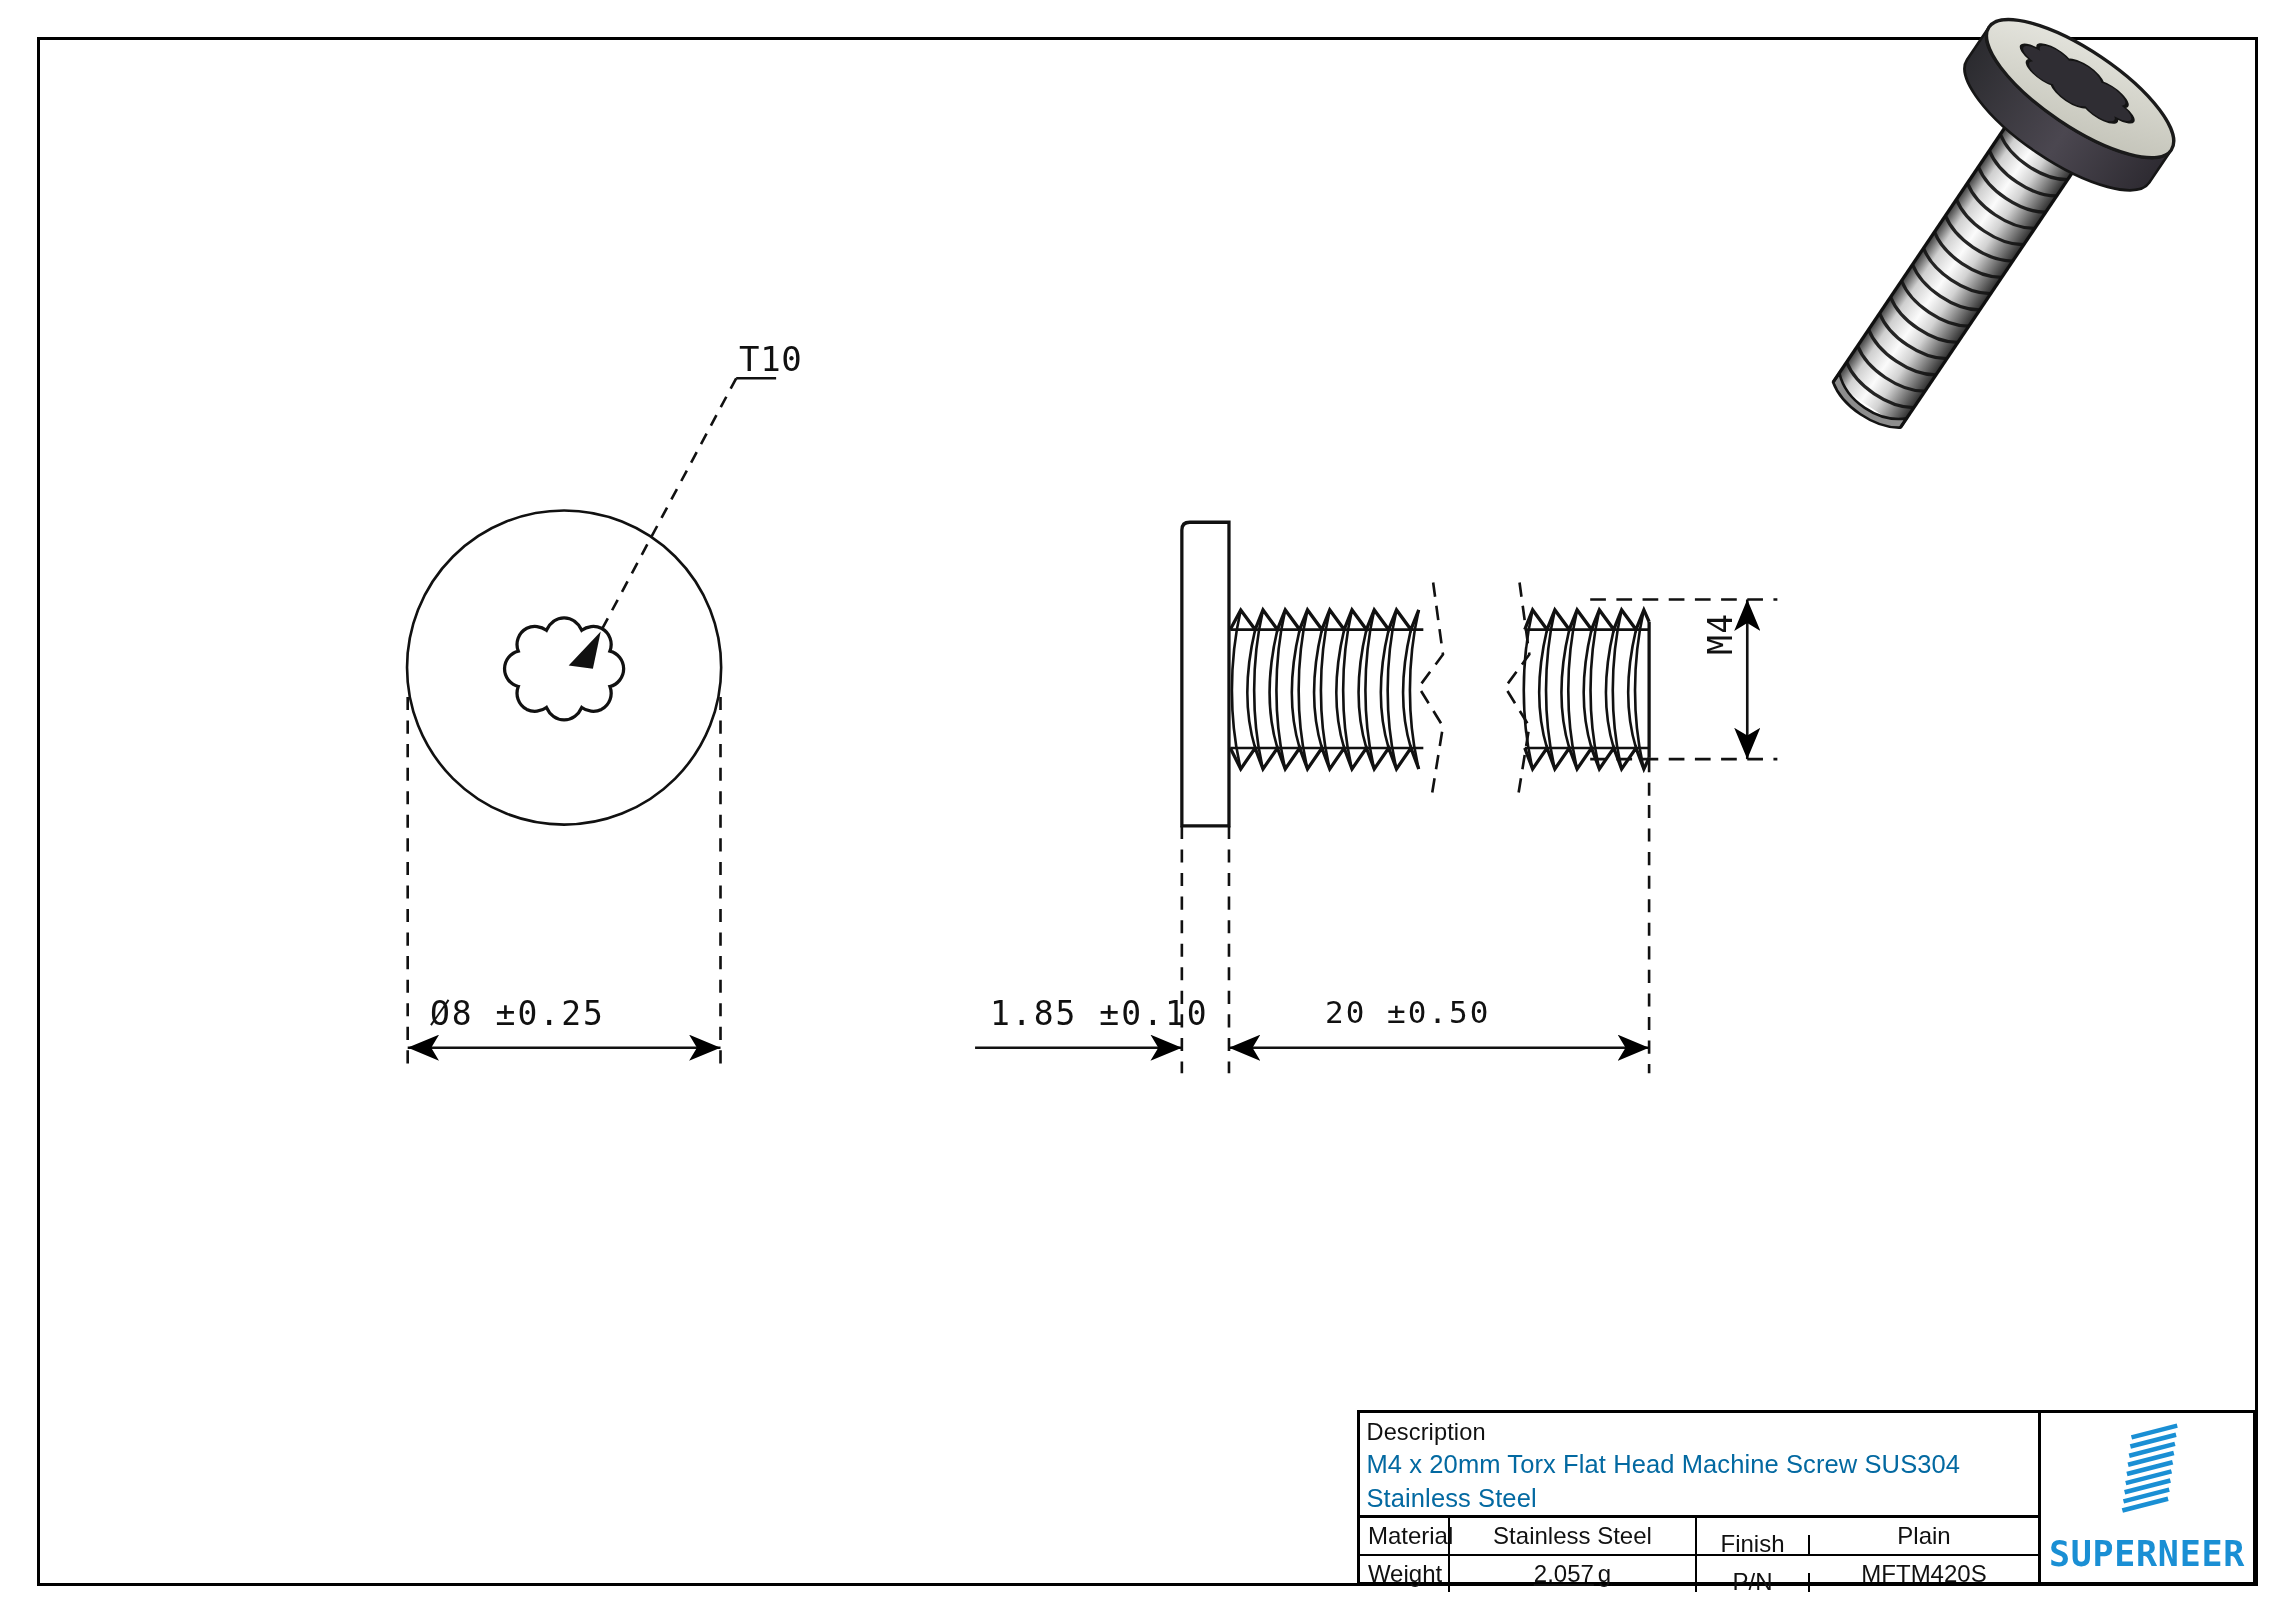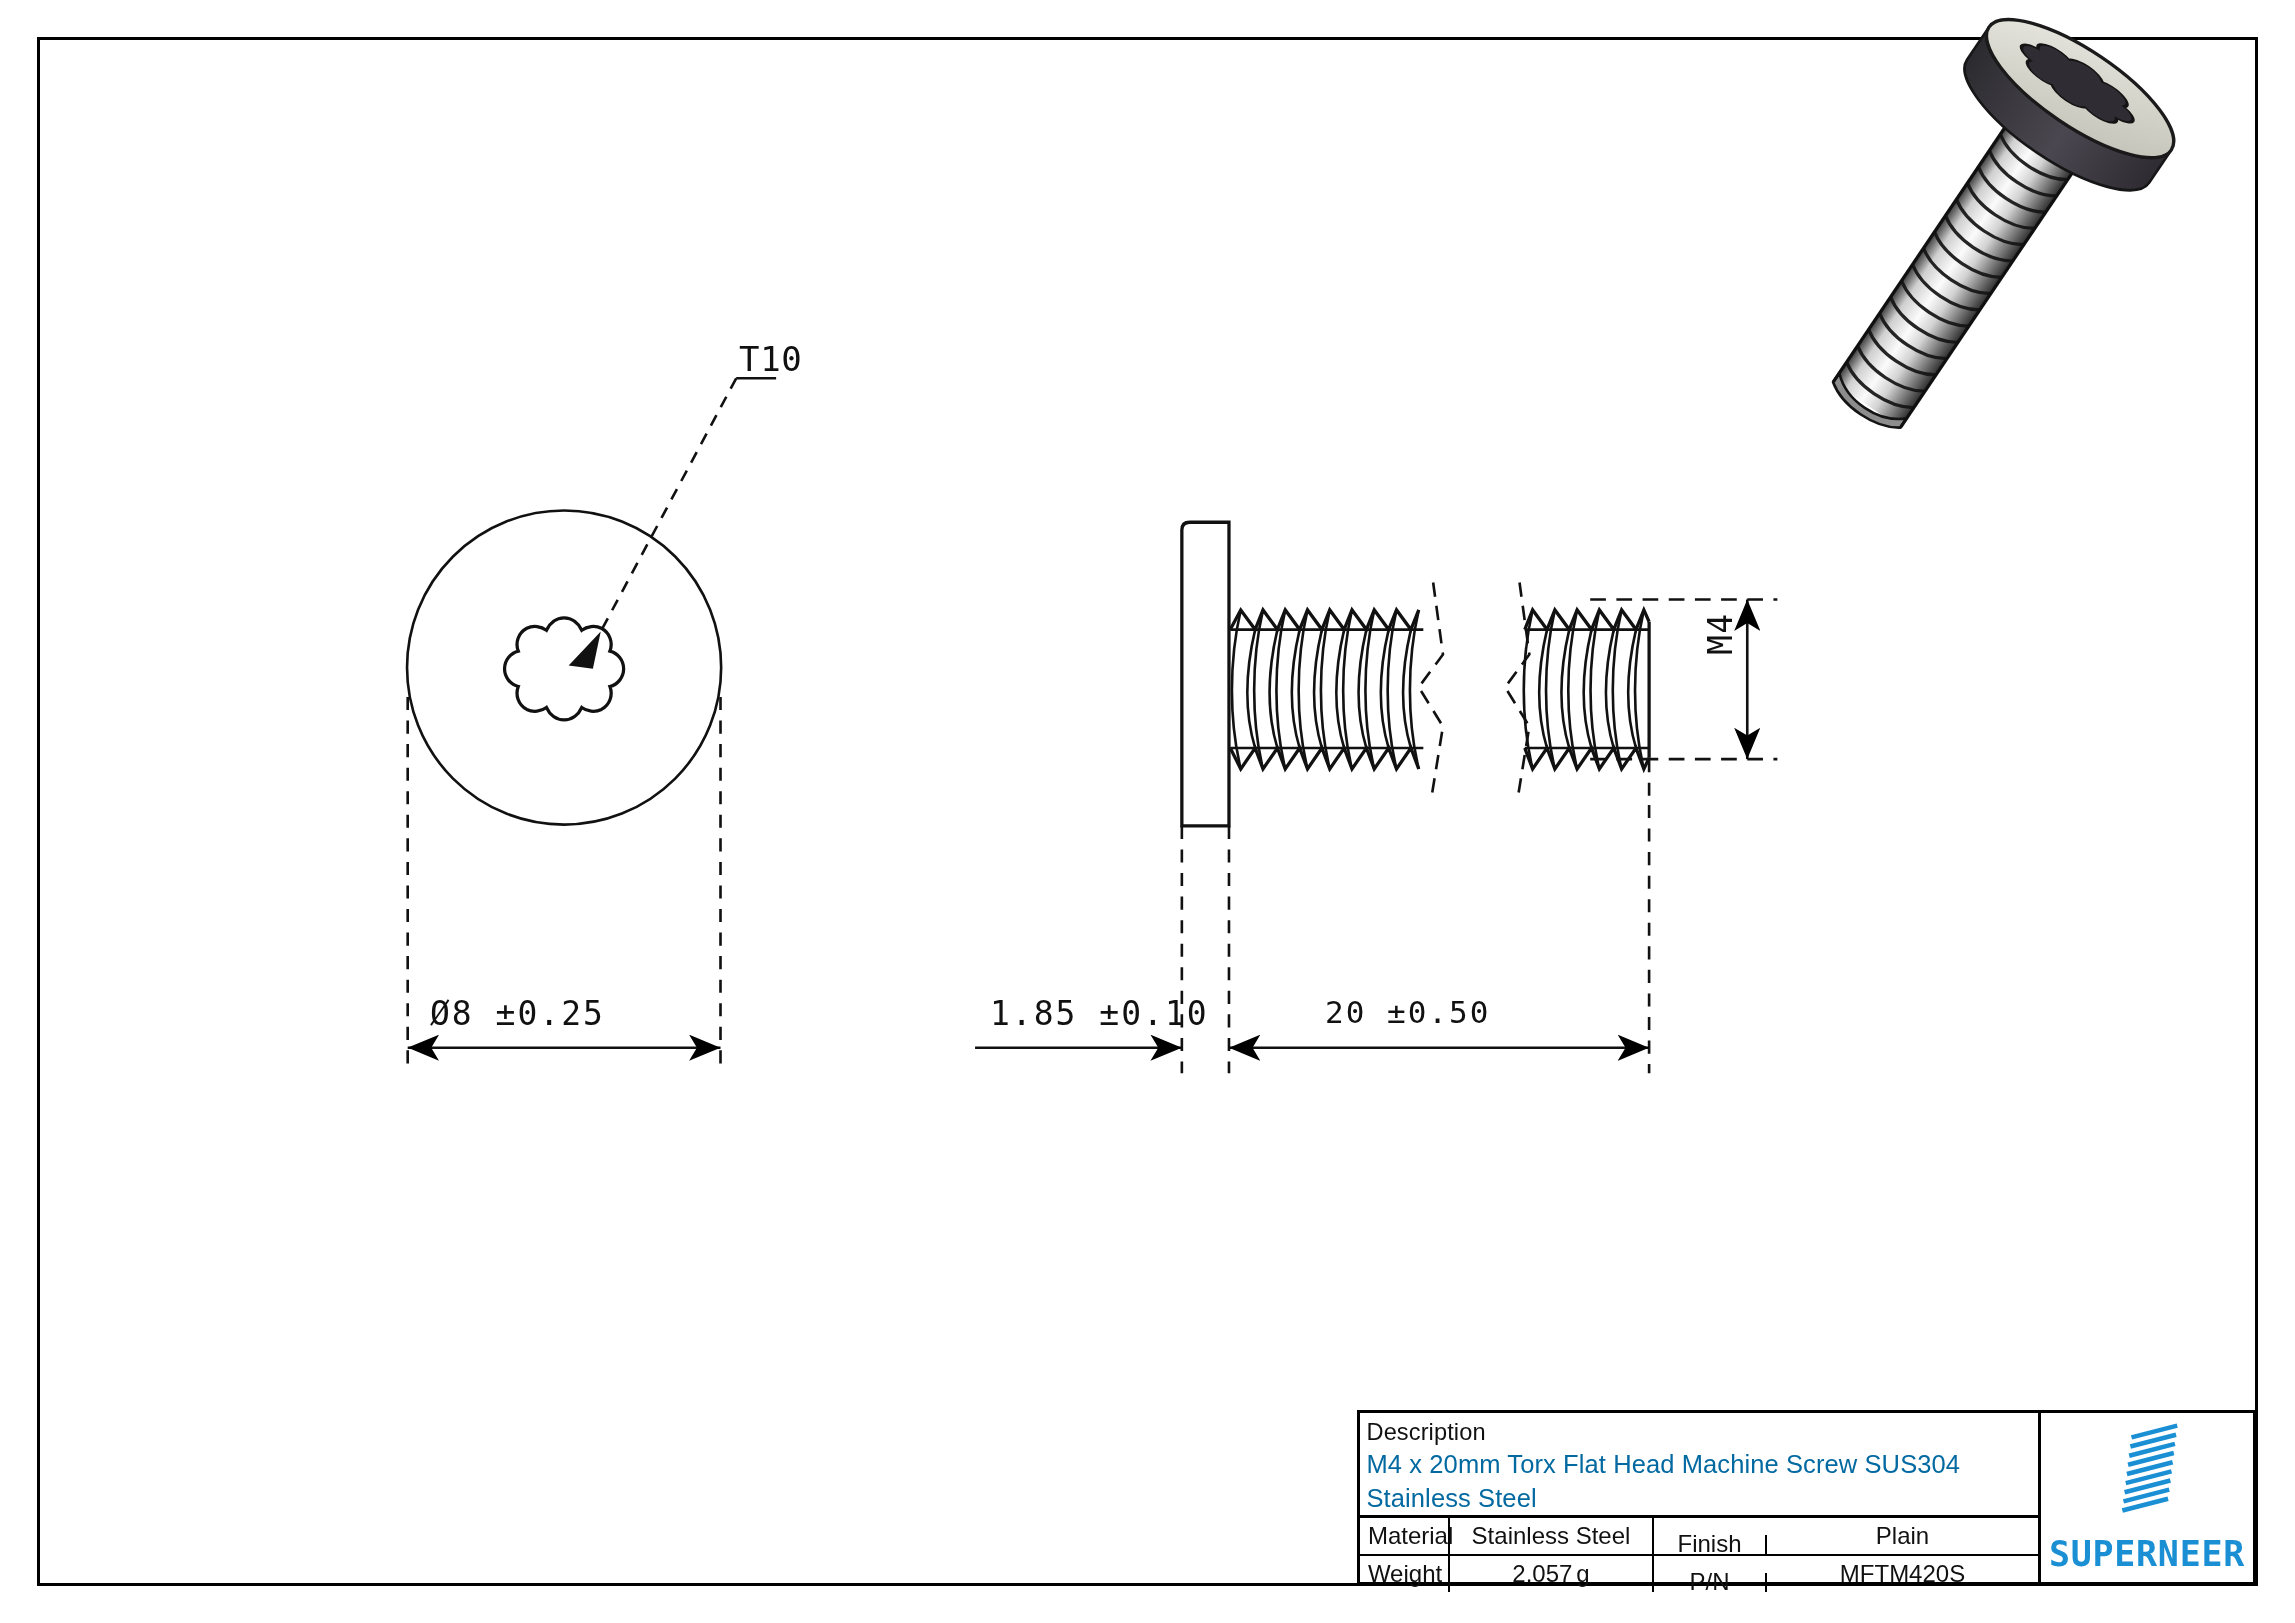--- a/index.html
+++ b/index.html
@@ -18,24 +18,24 @@
   .tb-desc{flex:1;box-sizing:border-box;border-bottom:3.3px solid #000;
            padding:3.9px 6.5px 0 6.5px;}
   .tb-desc .lbl{font-size:23.6px;line-height:30px;color:#111;letter-spacing:0.1px;}
   .tb-desc .val{font-size:25.5px;line-height:34px;color:#0369a1;letter-spacing:0.1px;}
   .tb-row{display:flex;height:36px;}
   .tb-row.first{border-bottom:2.6px solid #000;}
   .cell{box-sizing:border-box;display:flex;align-items:center;justify-content:center;
         font-size:24px;color:#111;border-right:2.6px solid #000;}
   .cell:last-child{border-right:none;}
   .c-label{width:90px;justify-content:flex-start;padding-left:7.9px;}
-  .c-mid{width:204px;}
+  .c-mid{width:247px;}
   .c-fin{width:113px;margin-top:17px;}
   .c-last{flex:1;}
-  .wt{display:flex;align-items:baseline;gap:4px;}
+  .wt{display:flex;align-items:baseline;gap:4px;text-decoration:underline;}
   .wt .u{font-size:24px;}
 
   .tb-logo{flex:1;display:flex;flex-direction:column;align-items:center;
            justify-content:center;gap:16px;background:#fff;}
   .logo-mark{width:69px;height:98px;}
   .logo-text{font-family:"DejaVu Sans Mono", monospace;font-weight:bold;
              font-size:35px;letter-spacing:0.7px;line-height:1;}
 
   
   .dimtxt{position:absolute;color:#111;white-space:pre;

